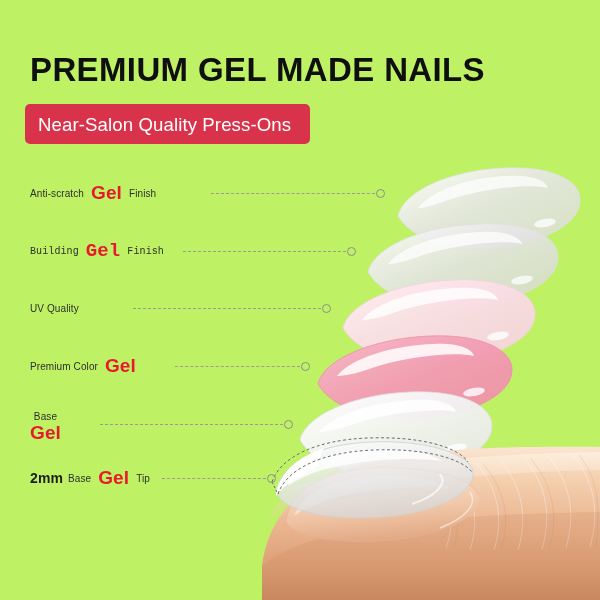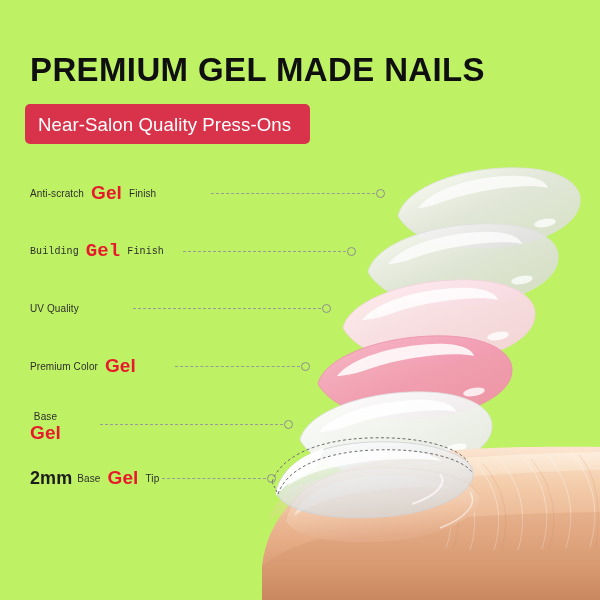--- a/index.html
+++ b/index.html
@@ -66,21 +66,21 @@
     display: flex;
     align-items: center;
     white-space: nowrap;
   }
   .lbl {
     font-size: 10px;
     color: #2e2e2e;
     letter-spacing: 0.1px;
   }
   .lbl-strong {
-    font-size: 18px;
+    font-size: 14px;
     font-weight: bold;
     color: #1d1d1d;
     letter-spacing: 0.1px;
   }
   .lbl-gel {
     font-size: 19px;
     font-weight: bold;
     color: #e8192c;
     letter-spacing: 0.1px;
   }

